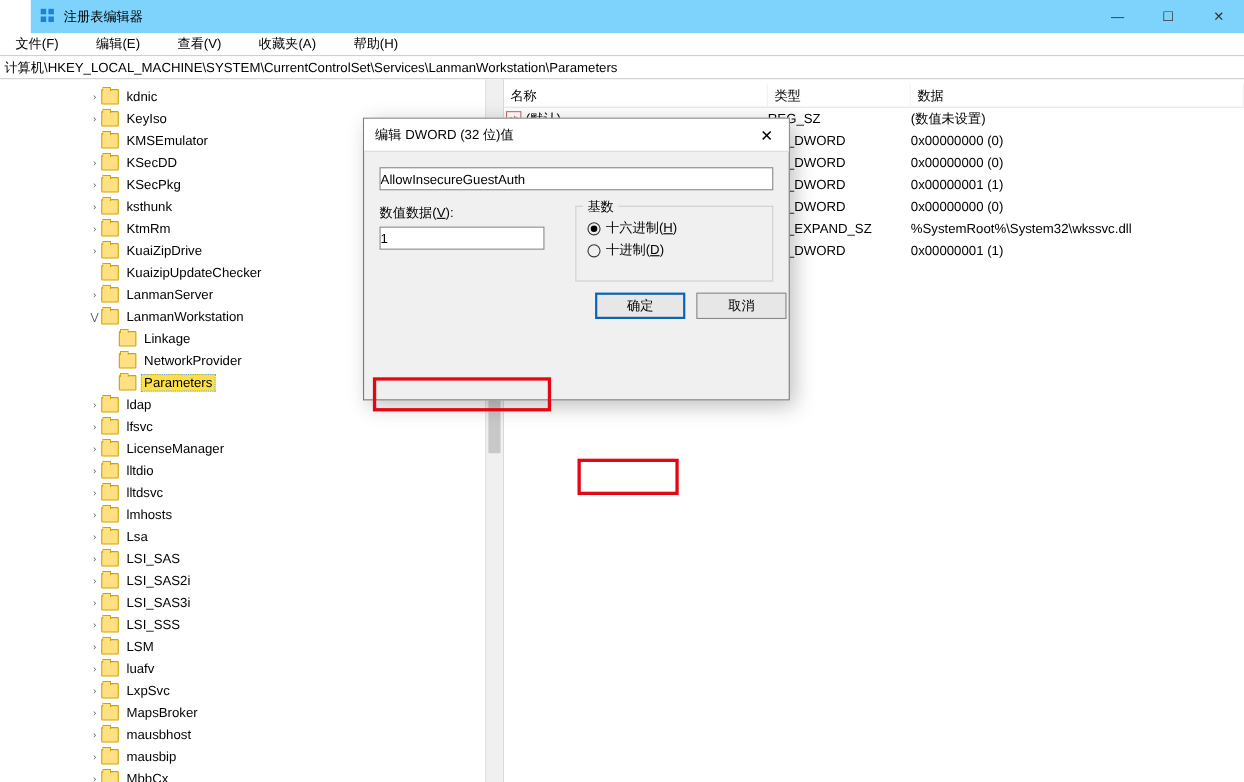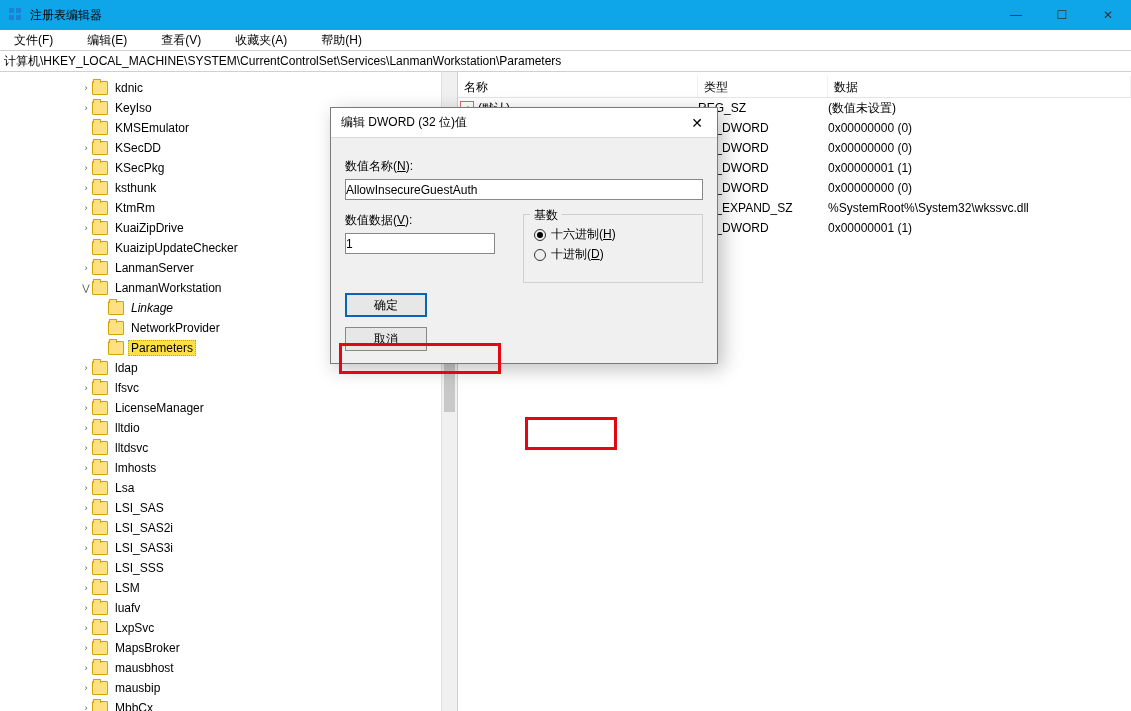--- a/index.html
+++ b/index.html
@@ -1,17 +1,17 @@
 <!DOCTYPE html>
 <html><head>
 <meta charset="utf-8">
 <style>
 * { box-sizing: border-box; margin: 0; padding: 0; font-family: "Microsoft YaHei", "Segoe UI", sans-serif; font-size: 12px; }
 body { background: #fff; width: 1131px; height: 711px; overflow: hidden; position: relative; }
-.titlebar { height: 30px; display: flex; align-items: center; padding-left: 8px; background: #0ea5e9; }
+.titlebar { height: 30px; display: flex; align-items: center; padding-left: 8px; background: #7dd3fc; margin-left: 28px; }
 .titlebar .app-icon { width: 16px; height: 16px; margin-right: 6px; }
 .titlebar .title { color: #000; flex: 1; }
 .window-controls { display: flex; }
 .window-controls .wc { width: 46px; height: 30px; display: flex; align-items: center; justify-content: center; color: #333; }
 .menubar { height: 20px; display: flex; align-items: center; padding-left: 6px; gap: 18px; color: #000; }
 .menubar .menu-item { padding: 2px 8px; }
 .addressbar { height: 22px; border-top: 1px solid #d0d0d0; border-bottom: 1px solid #d0d0d0; display: flex; align-items: center; padding-left: 4px; color: #000; }
 .main { display: flex; height: calc(711px - 30px - 20px - 22px); }
 .tree-pane { width: 458px; border-right: 1px solid #d0d0d0; overflow: hidden; position: relative; padding-top: 6px; }
 .tree-row { display: flex; align-items: center; height: 20px; white-space: nowrap; }
@@ -40,21 +40,21 @@
 .dialog .lbl { margin-bottom: 4px; margin-top: 6px; }
 .dialog .underline { text-decoration: underline; }
 .dialog input[type=text] { width: 358px; height: 21px; padding: 2px 0; border: 1px solid #888; background: #fff; font-size: 12px; margin-bottom: 6px; }
 .dialog input[readonly] { background: #fff; }
 .dialog .row2 { display: flex; gap: 28px; align-items: flex-start; }
 .dialog .group { border: 1px solid #cfcfcf; padding: 8px 10px 16px 10px; width: 184px; position: relative; margin-top: 8px; }
 .dialog .group .legend { position: absolute; top: -8px; left: 6px; background: #f0f0f0; padding: 0 4px; }
 .dialog .radio-row { display: flex; align-items: center; gap: 5px; margin: 3px 0; }
 .dialog .radio-dot { width: 12px; height: 12px; border: 1px solid #333; border-radius: 50%; display: flex; align-items: center; justify-content: center; }
 .dialog .radio-dot .inner { width: 6px; height: 6px; background: #000; border-radius: 50%; }
-.dialog .btns { display: flex; justify-content: flex-end; gap: 10px; padding: 0 2px 12px 14px; flex-direction: column; }
+.dialog .btns { display: flex; justify-content: flex-end; gap: 10px; padding: 0 2px 12px 14px; }
 .dialog .btn { width: 82px; height: 24px; border: 1px solid #888; background: #e7e7e7; display: flex; align-items: center; justify-content: center; }
 .highlight-box { position: absolute; border: 3px solid #e30613; pointer-events: none; }
 .hl-input { left: 339px; top: 343px; width: 162px; height: 31px; z-index: 11; }
 .hl-ok { left: 525px; top: 417px; width: 92px; height: 33px; z-index: 11; }
 .scrollbar-v { position: absolute; right: 0; top: 0; bottom: 0; width: 16px; background: #f0f0f0; border-left: 1px solid #e0e0e0; }
 .scrollbar-thumb { position: absolute; left: 2px; right: 2px; background: #c8c8c8; }
 </style>
 </head>
 <body>
 
@@ -135,21 +135,21 @@
       <div class="tree-row" style="padding-left: 80px;">
         <span class="exp">›</span>
         <span class="folder"></span>
         <span class="label">LanmanServer</span>
       </div>
       <div class="tree-row" style="padding-left: 80px;">
         <span class="exp">⋁</span>
         <span class="folder"></span>
         <span class="label">LanmanWorkstation</span>
       </div>
-      <div class="tree-row" style="padding-left: 96px; font-style: italic;">
+      <div class="tree-row" style="padding-left: 96px;">
         <span class="exp"></span>
         <span class="folder"></span>
         <span class="label">Linkage</span>
       </div>
       <div class="tree-row" style="padding-left: 96px;">
         <span class="exp"></span>
         <span class="folder"></span>
         <span class="label">NetworkProvider</span>
       </div>
       <div class="tree-row selected" style="padding-left: 96px;">
@@ -317,23 +317,20 @@
       </div>
   </div>
 </div>
 
 <div class="dialog">
   <div class="dlg-title">
     <span class="t">编辑 DWORD (32 位)值</span>
     <span class="close">✕</span>
   </div>
   <div class="body">
-    <div class="lbl">
-      <span>数值名称(</span><span class="underline">N</span><span>):</span>
-    </div>
     <input type="text" readonly="" value="AllowInsecureGuestAuth" style="">
     <div class="row2">
       <div>
         <div class="lbl">
           <span>数值数据(</span><span class="underline">V</span><span>):</span>
         </div>
         <input type="text" style="width: 150px;" value="1">
       </div>
       <div class="group">
         <span class="legend">基数</span>

